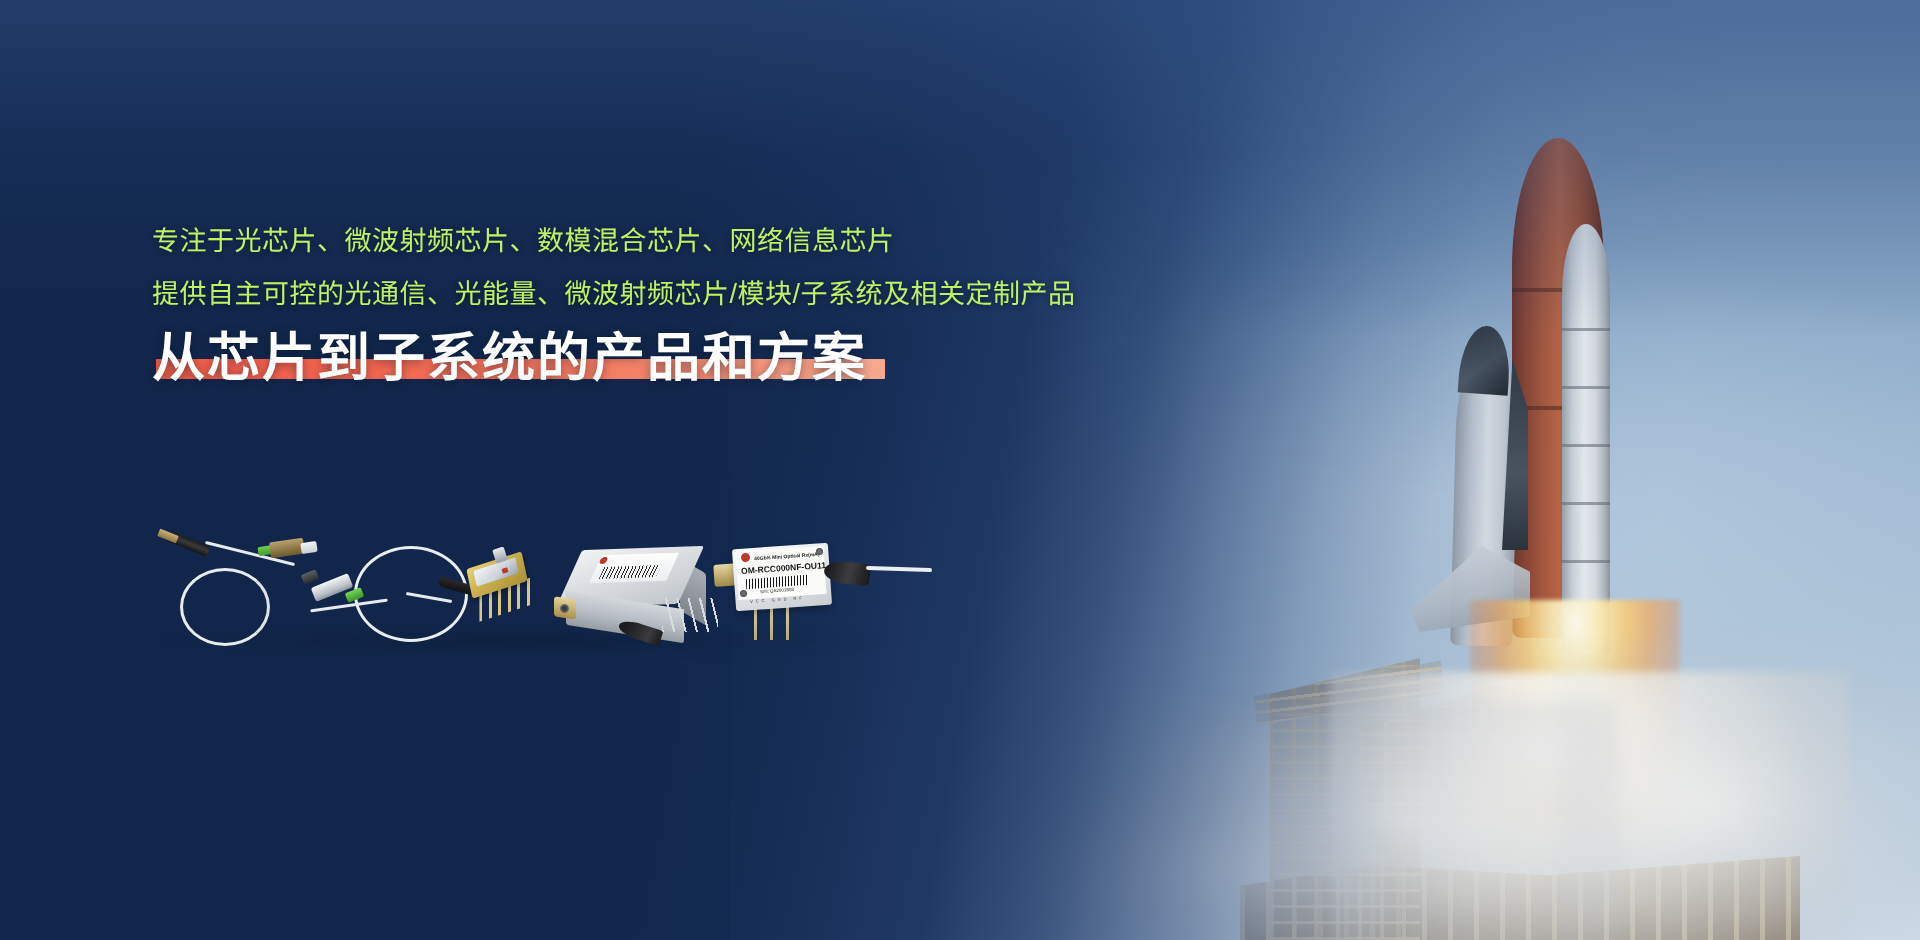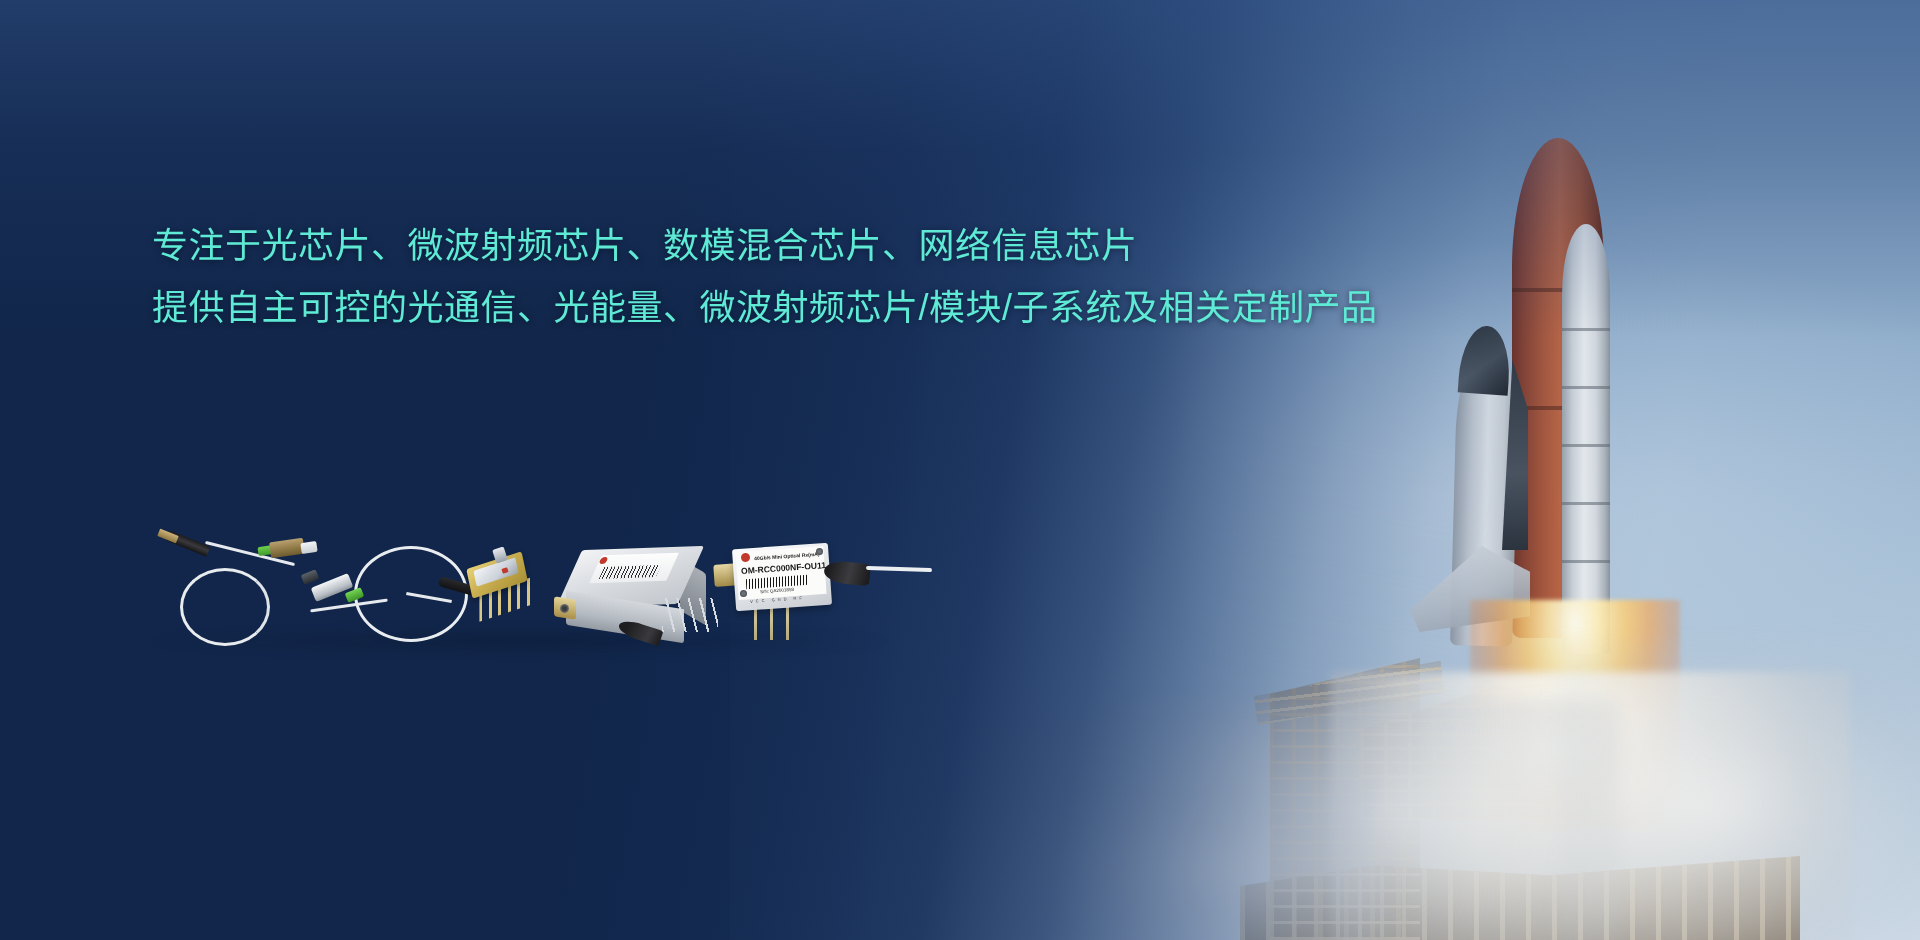--- a/index.html
+++ b/index.html
@@ -330,22 +330,22 @@
   }
 
   
   .copy {
     position: absolute;
     left: 152px;
     top: 228px;
     width: 1000px;
   }
   .sub-line {
-    color: #5eead4;
-    font-size: 36px;
+    color: #bef264;
+    font-size: 27px;
     line-height: 1.0;
     letter-spacing: 0.5px;
     font-weight: 400;
     text-shadow: 0 1px 6px rgba(4,14,34,0.6);
     white-space: nowrap;
   }
   .sub-line.first { margin-bottom: 26px; }
 
   .headline-wrap {
     position: relative;
@@ -796,20 +796,24 @@
     <div class="smoke-wisp"></div>
 
     <div class="navy-wash"></div>
     <div class="top-tint"></div>
   </div>
 
   <div class="copy">
     <div class="sub-line first">专注于光芯片、微波射频芯片、数模混合芯片、网络信息芯片</div>
     <div class="sub-line">提供自主可控的光通信、光能量、微波射频芯片/模块/子系统及相关定制产品</div>
 
+    <div class="headline-wrap">
+      <div class="headline-bar"></div>
+      <div class="headline">从芯片到子系统的产品和方案</div>
+    </div>
   </div>
 
   <div class="prod-shadow"></div>
   <div class="products">
 
     <div class="prod p1">
       <div class="fiber-loop"></div>
       <div class="fiber-lead"></div>
       <div class="conn-lc"></div>
       <div class="conn-ferrule"></div>

